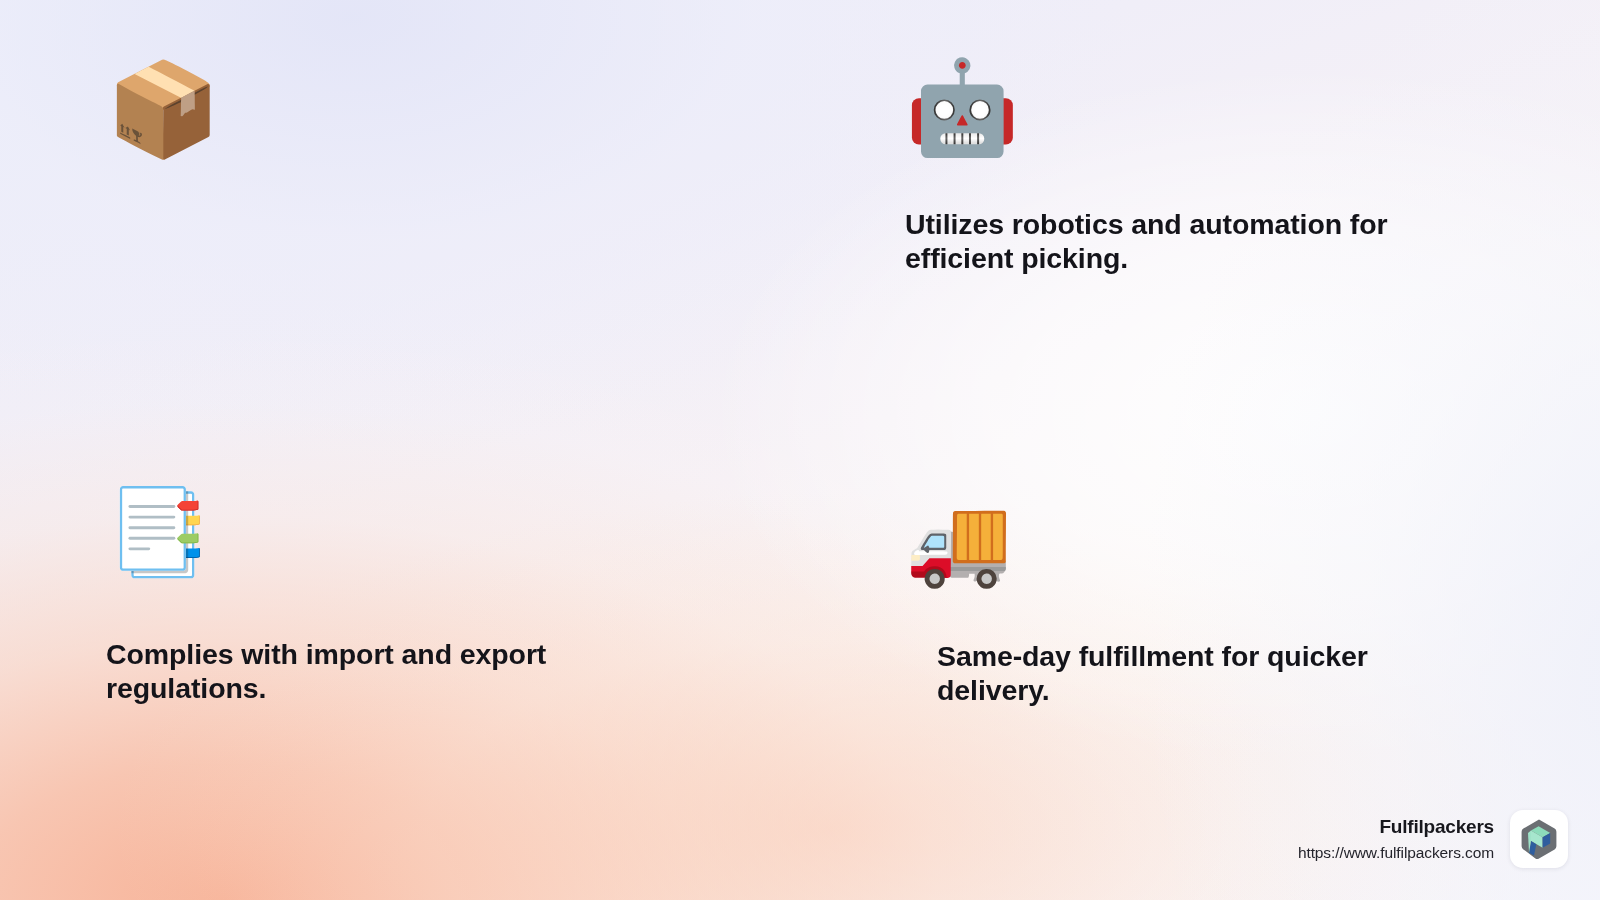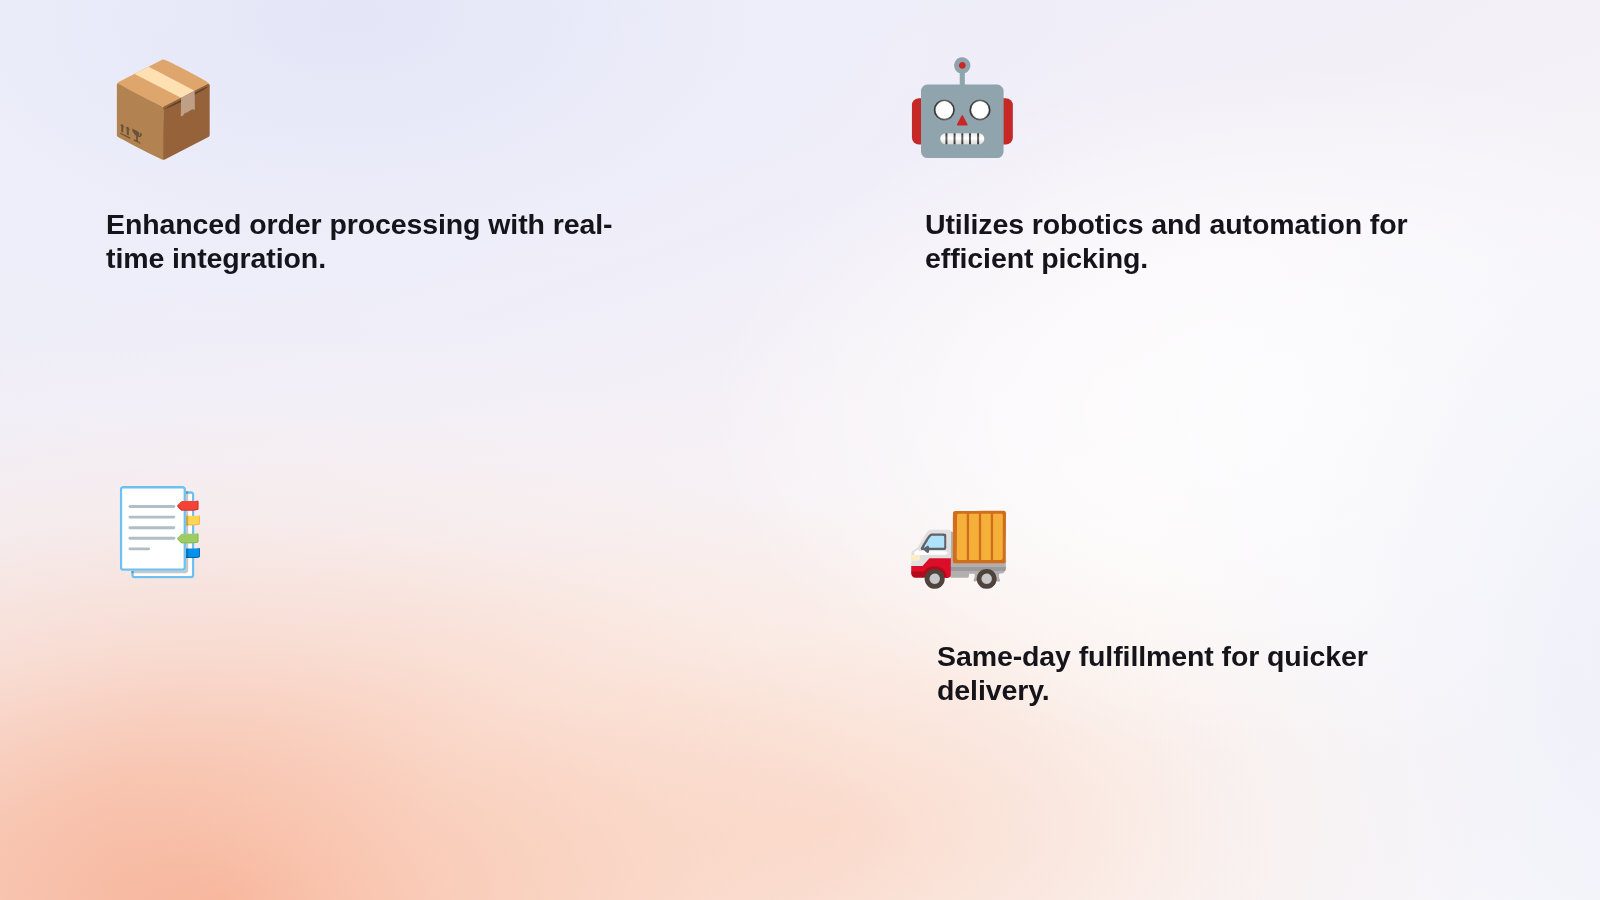--- a/index.html
+++ b/index.html
@@ -112,21 +112,21 @@
     margin-top: 36px;
     font-family: "Liberation Sans", sans-serif;
     font-weight: 700;
     font-size: 28.5px;
     line-height: 1.19;
     letter-spacing: -0.1px;
     color: #14141a;
     max-width: 540px;
   }
   .cell-tl .feature-text { margin-top: 40px; max-width: 530px; }
-  .cell-tr .feature-text { margin-top: 42px; max-width: 530px; margin-left: 20px; }
+  .cell-tr .feature-text { margin-top: 42px; max-width: 530px; }
   .cell-bl .feature-text { margin-top: 44px; max-width: 500px; }
   .cell-br .feature-text { margin-top: 38px; max-width: 490px; margin-left: 32px; }
 
   
   .brand {
     position: absolute;
     right: 32px;
     bottom: 32px;
     display: flex;
     align-items: center;
@@ -175,33 +175,55 @@
   <div class="bg-layer bg-lav"></div>
   <div class="bg-layer bg-peach"></div>
   <div class="bg-layer bg-peach2"></div>
   <div class="bg-layer bg-white"></div>
   <div class="bg-layer bg-right"></div>
 
   <div class="grid">
 
     <div class="cell cell-tl">
       <span class="icon">📦</span>
-      <p class="feature-text">Enhanced order processing with real-time integration.</p>
     </div>
 
     <div class="cell cell-r cell-tr">
       <span class="icon">🤖</span>
       <p class="feature-text">Utilizes robotics and automation for efficient picking.</p>
     </div>
 
     <div class="cell cell-bl">
       <span class="icon icon-doc">📑</span>
+      <p class="feature-text">Complies with import and export regulations.</p>
     </div>
 
     <div class="cell cell-r cell-br">
       <span class="icon icon-truck">🚚</span>
       <p class="feature-text">Same-day fulfillment for quicker delivery.</p>
     </div>
 
   </div>
 
+  <div class="brand">
+    <div class="brand-text">
+      <span class="brand-name">Fulfilpackers</span>
+      <span class="brand-url">https://www.fulfilpackers.com</span>
+    </div>
+    <div class="brand-logo">
+      <svg width="44" height="44" viewBox="0 0 44 44">
+
+        <path d="M22 2.6 L37.6 11.6 A3.6 3.6 0 0 1 39.4 14.7 L39.4 29.3 A3.6 3.6 0 0 1 37.6 32.4 L22 41.4 A3.6 3.6 0 0 1 18.4 41.4 L6.4 32.4 A3.6 3.6 0 0 1 4.6 29.3 L4.6 14.7 A3.6 3.6 0 0 1 6.4 11.6 Z" fill="#6b6f73"></path>
+
+        <path d="M21.6 9.2 L33.2 15.9 L25.6 20.3 L14.0 13.6 Z" fill="#8ddcbb"></path>
+
+        <path d="M14.0 13.6 L25.6 20.3 L25.6 30.8 L14.0 24.1 Z" fill="#a6e6cd"></path>
+
+        <path d="M25.6 20.3 L33.2 15.9 L33.2 26.4 L25.6 30.8 Z" fill="#2f5e9e"></path>
+
+        <path d="M14.0 24.1 L19.3 27.2 L17.0 38.6 L12.0 35.7 Z" fill="#2f5e9e"></path>
+
+        <path d="M14.0 13.6 L14.0 24.1 L12.0 35.7 L11.0 16.0 Z" fill="#9fe3c8"></path>
+      </svg>
+    </div>
+  </div>
 
 </div>
 
 </body></html>

